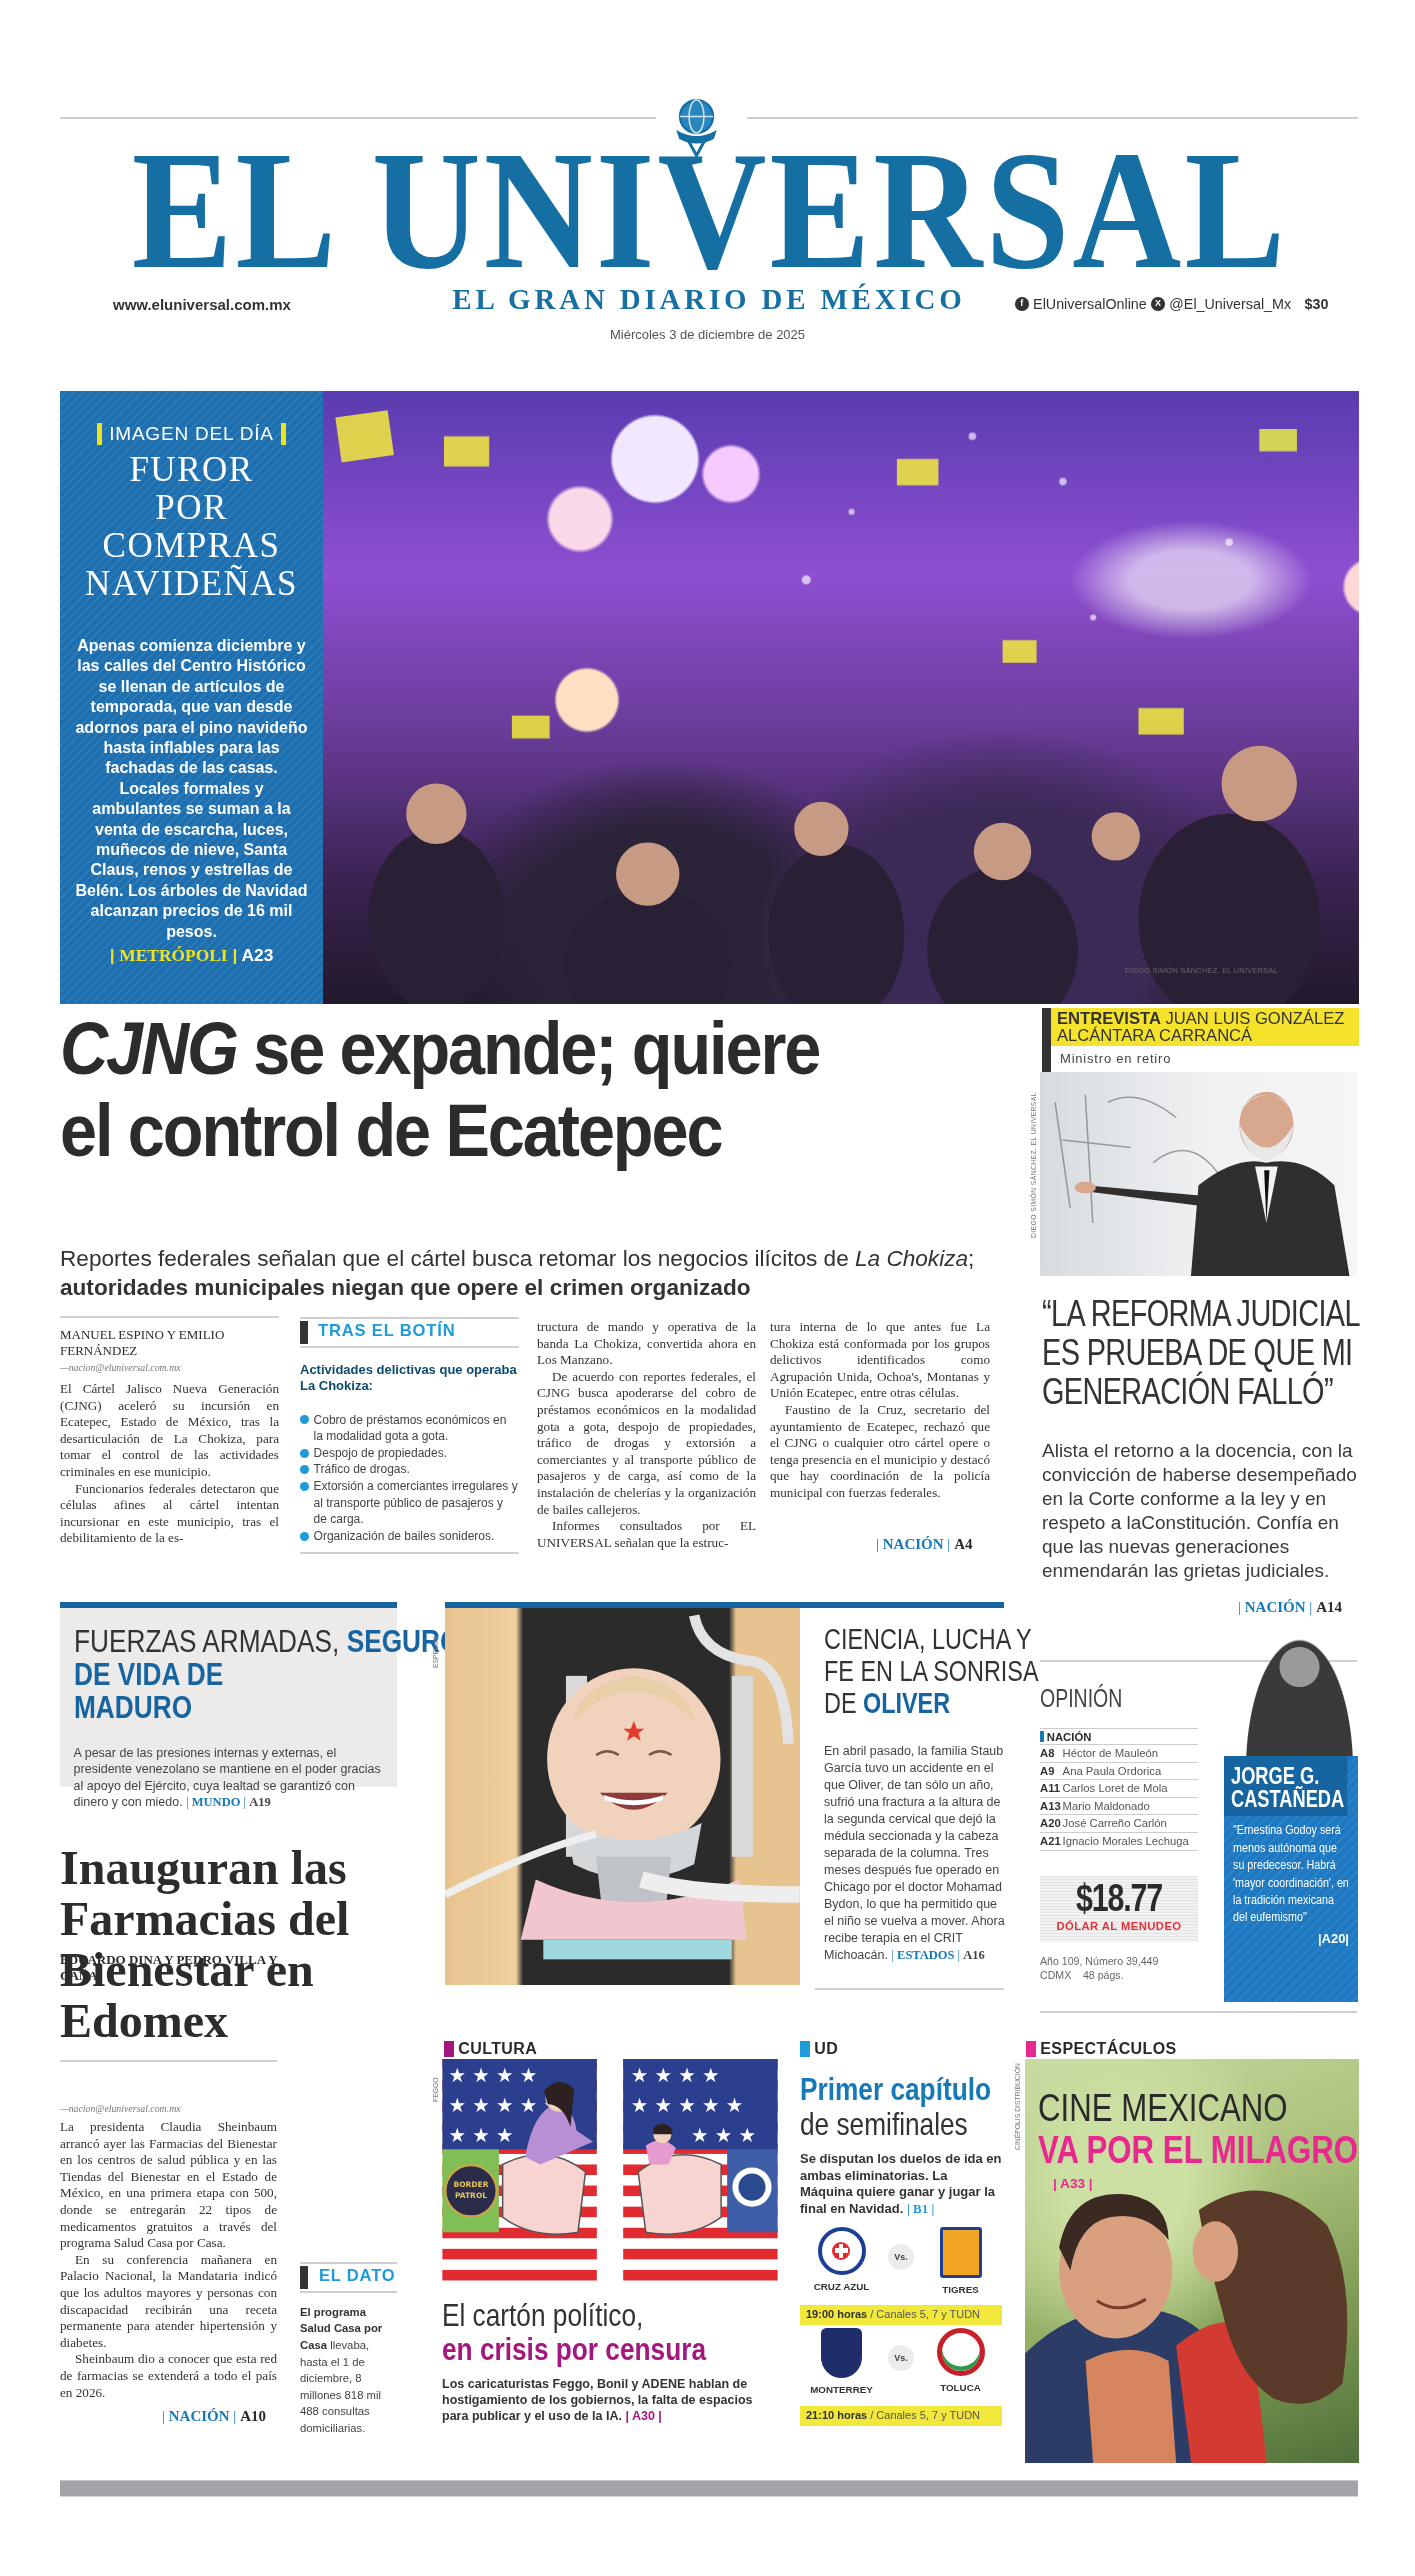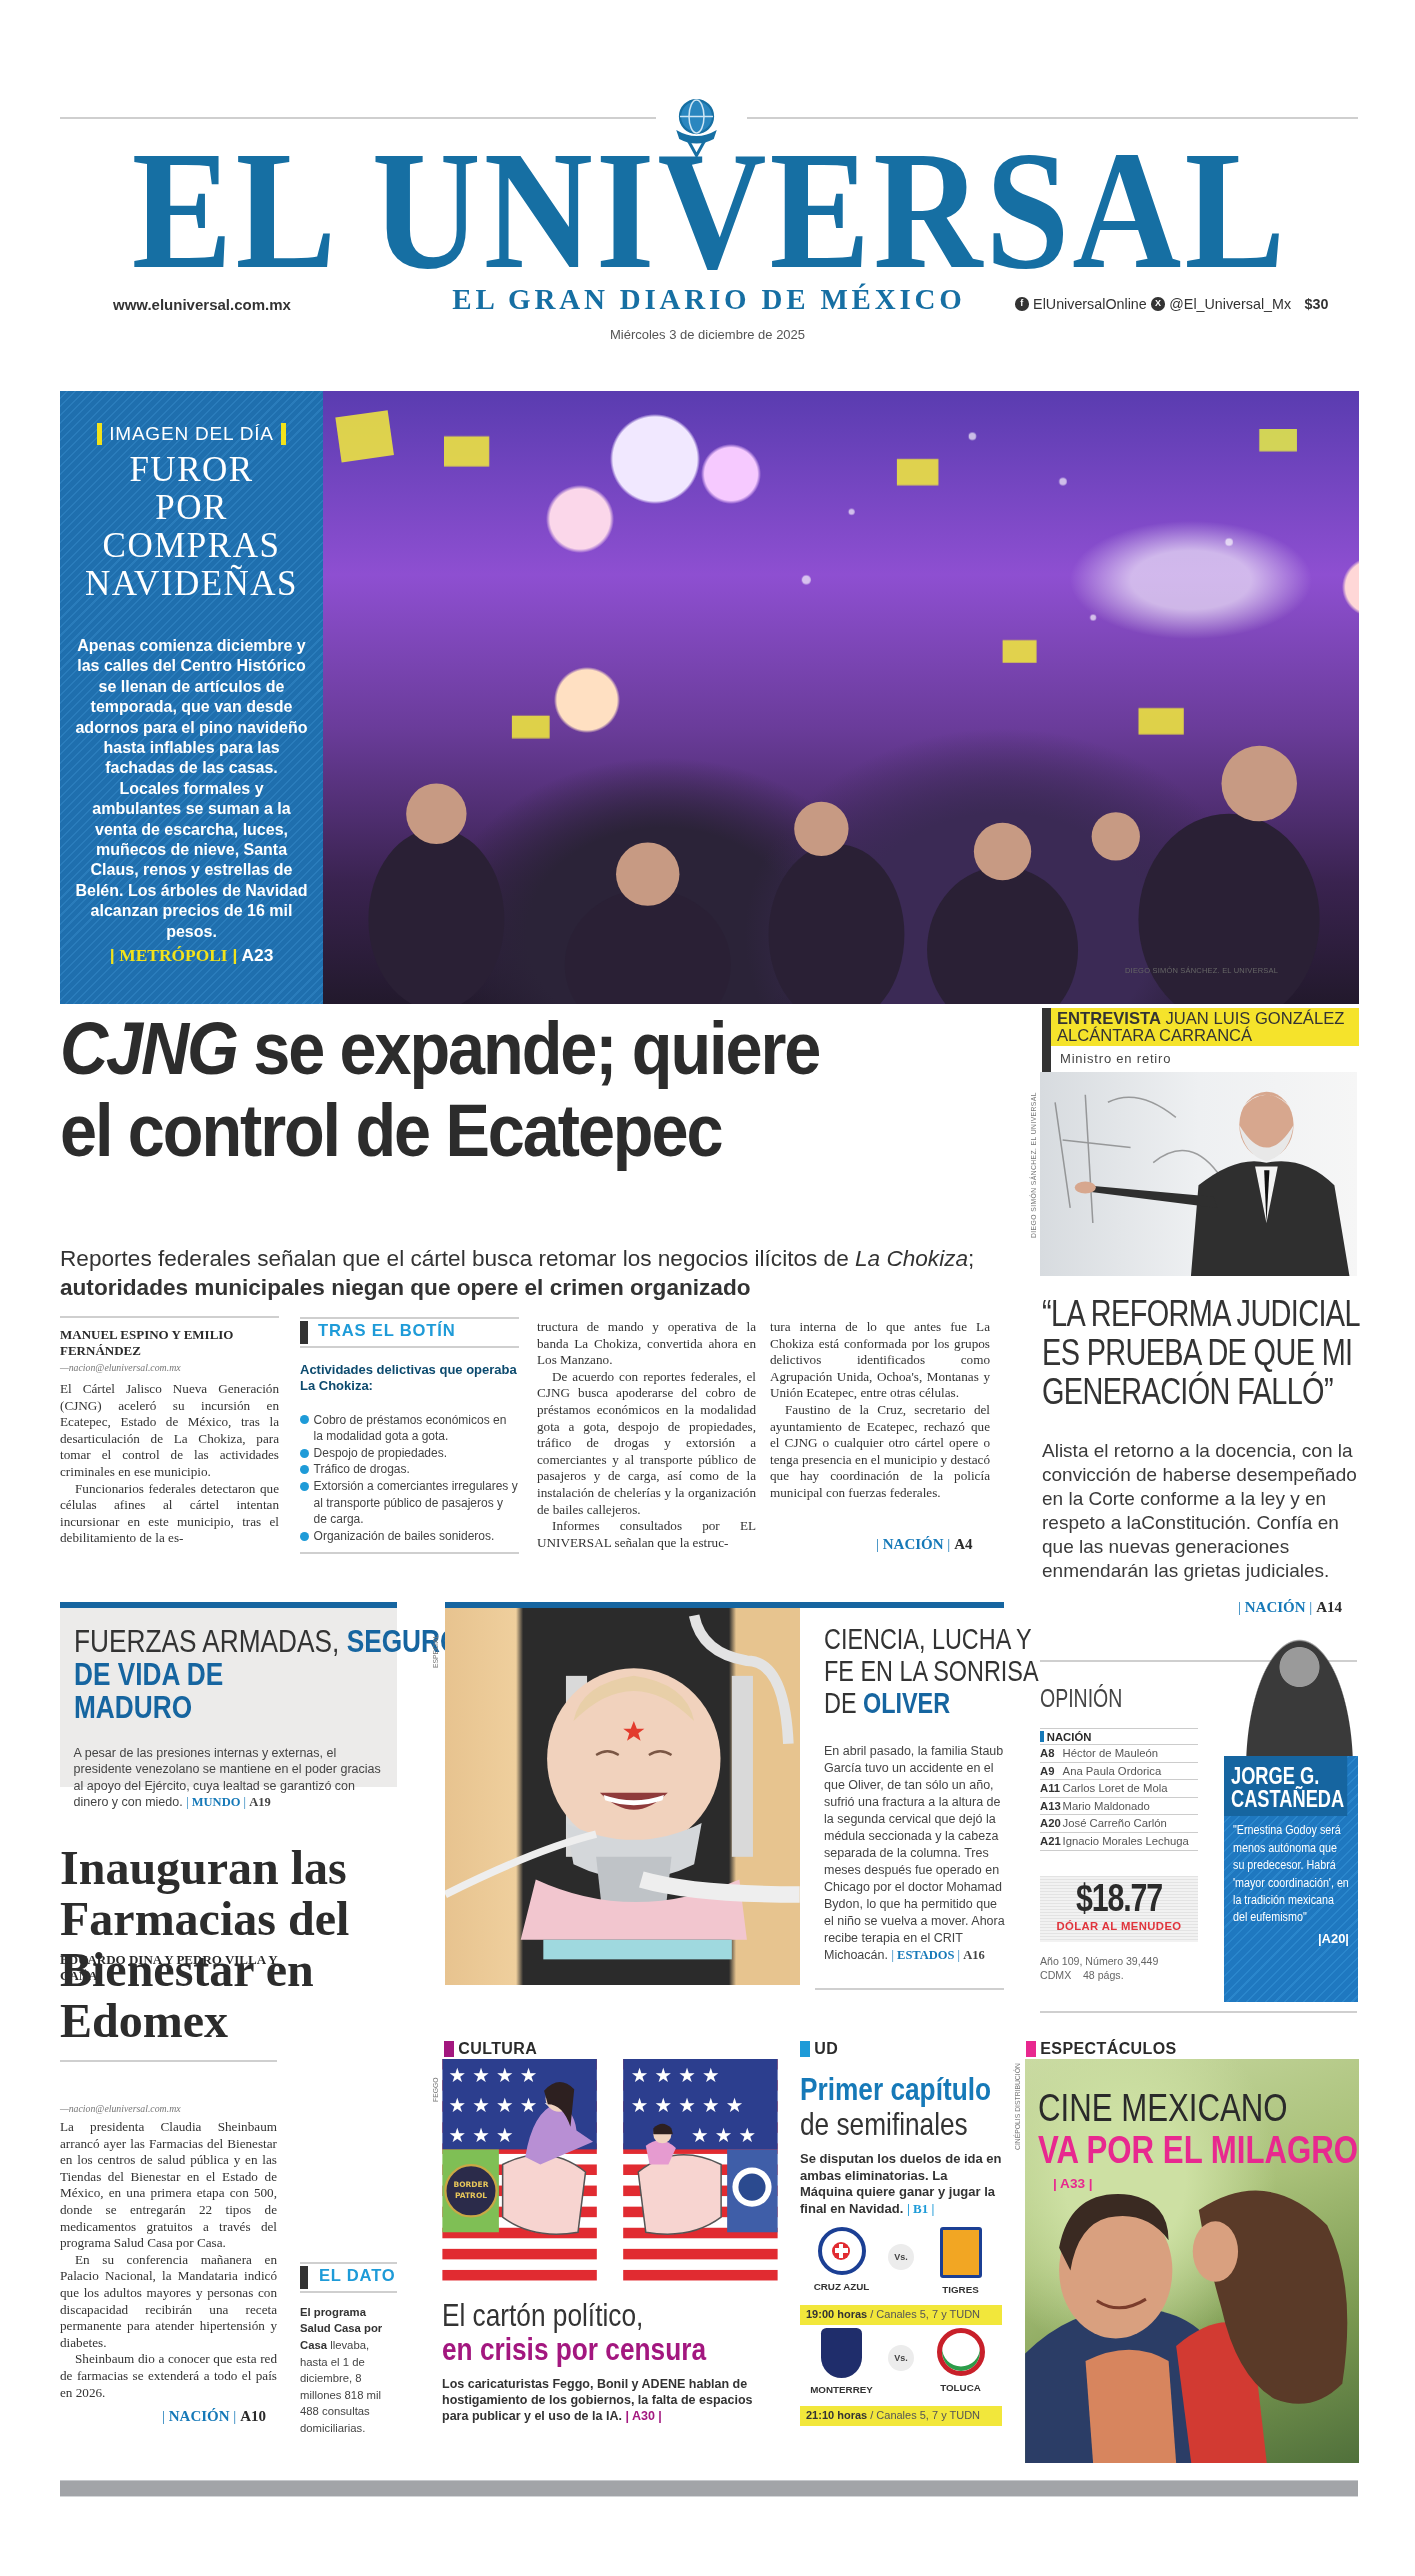--- a/index.html
+++ b/index.html
@@ -48,21 +48,21 @@
 
   
   #main-head { left: 60px; top: 1008px; width: 974px; font-size: 74px; line-height: 82px; font-weight: bold; color: #2c2c2c;
                letter-spacing: -2.3px; transform: scaleX(.9); transform-origin: left; white-space: nowrap; }
   #main-head i { font-style: italic; }
   #main-deck { left: 60px; top: 1244px; width: 974px; font-size: 22.6px; line-height: 29px; color: #333; }
   #main-deck b { font-weight: bold; }
 
   .byline-rule { height: 2.3px; background: #cfcfcf; }
   #main-byline-rule { left: 60px; top: 1316px; width: 219px; }
-  #main-byline { left: 60px; top: 1327px; width: 219px; font-family: "Liberation Serif", serif; font-weight: bold; font-size: 13px; line-height: 16px; }
+  #main-byline { left: 60px; top: 1327px; width: 219px; font-family: "Liberation Serif", serif; font-weight: normal; font-size: 13px; line-height: 16px; }
   #main-email { left: 60px; top: 1362px; font-family: "Liberation Serif", serif; font-style: italic; font-size: 9.8px; color: #777; }
   .col-text { font-family: "Liberation Serif", serif; font-size: 13.2px; line-height: 16.6px; text-align: justify; color: #333; hyphens: auto; }
   .col-text p + p { text-indent: 15px; }
   #main-col1 { left: 60px; top: 1381px; width: 219px; }
 
   #botin-box { left: 300px; top: 1317px; width: 219px; }
   .kicker-box-title { border-top: 2.3px solid #cfcfcf; border-bottom: 2.3px solid #cfcfcf; padding: 2.3px 0 2.3px 0; display: flex; align-items: flex-start; }
   .kicker-bar { width: 7.5px; height: 22.6px; background: #333; margin-right: 10.6px; }
   .kicker-txt { font-size: 16.6px; color: #1e9bd8; font-weight: bold; letter-spacing: 0.8px; font-stretch: condensed; }
   #botin-intro { font-size: 13px; font-weight: bold; line-height: 16.6px; margin: 13.6px 0 16.6px; color: #0c4a6e; }

